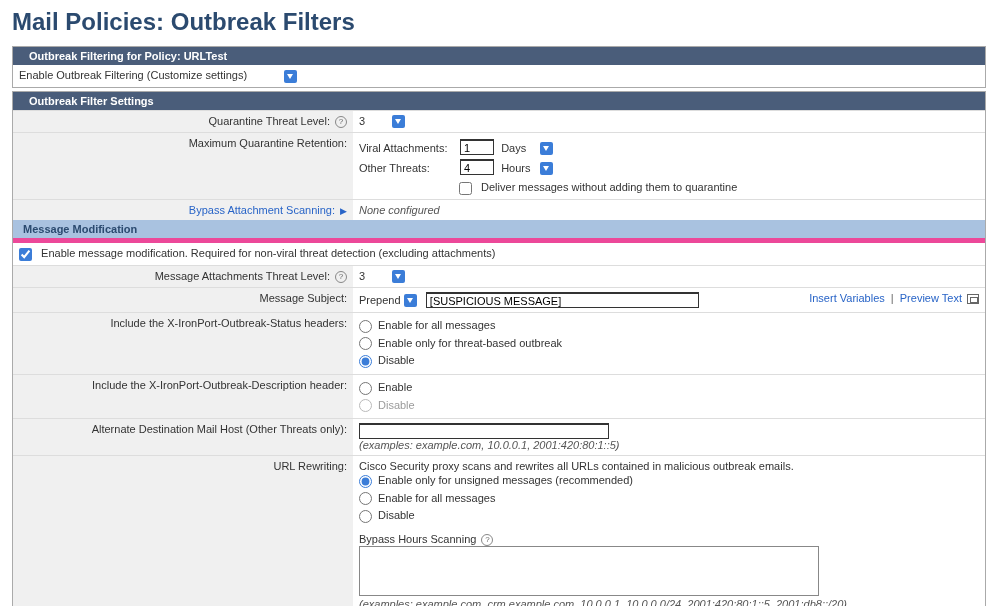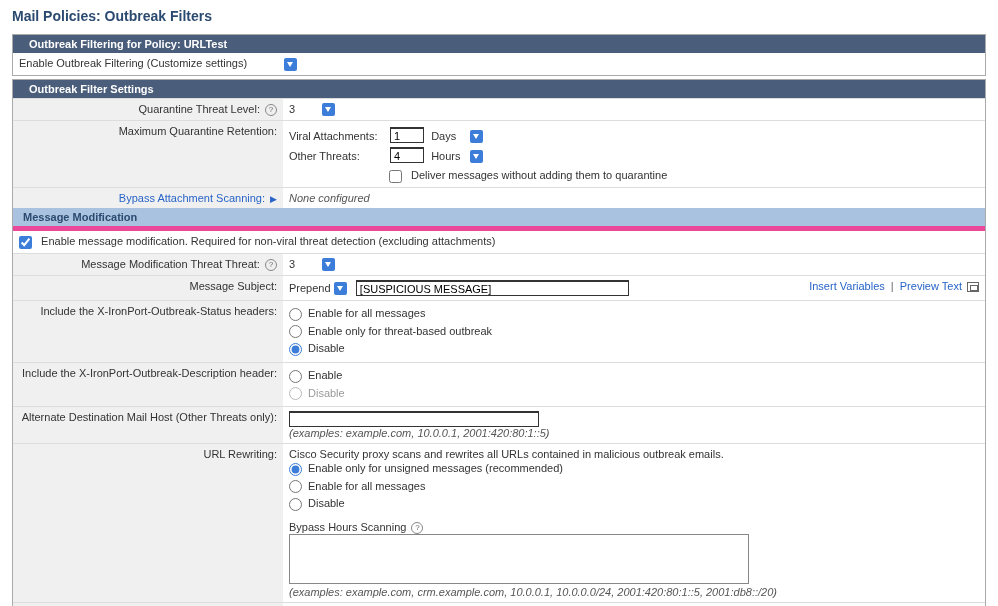--- a/index.html
+++ b/index.html
@@ -1,23 +1,23 @@
 <!DOCTYPE html>
 <html><head>
 <meta charset="utf-8">
 <style>
 * { box-sizing: border-box; margin: 0; padding: 0; }
 body { font-family: Arial, Helvetica, sans-serif; font-size: 11px; color: #333; background: #fff; padding: 8px 12px; width: 998px; }
-h1 { font-size: 14px; color: #2b4a6f; font-weight: bold; margin-bottom: 10px; }
+h1 { font-size: 24px; color: #2b4a6f; font-weight: bold; margin-bottom: 10px; }
 .section { border: 1px solid #aaa; margin-bottom: 3px; }
 .section-hdr { background: #4a5d7a; color: #fff; font-weight: bold; padding: 3px 16px; font-size: 11px; }
 .subhdr { background: #a9c2e0; color: #2b4a6f; font-weight: bold; padding: 3px 10px; font-size: 11px; }
 .row { display: flex; border-top: 1px solid #ddd; }
 .row:first-of-type { border-top: none; }
-.label-cell { width: 270px; background: #f0f0f0; text-align: right; padding: 4px 6px; font-size: 11px; }
+.label-cell { width: 340px; background: #f0f0f0; text-align: right; padding: 4px 6px; font-size: 11px; }
 .val-cell { flex: 1; background: #fff; padding: 4px 6px; font-size: 11px; }
 .single-row { background: #fff; padding: 4px 6px; font-size: 11px; }
 .dd-arrow { display: inline-block; width: 13px; height: 13px; background: #3b7dd8; border-radius: 2px; vertical-align: middle; position: relative; cursor: pointer; }
 .dd-arrow::after { content: ""; position: absolute; top: 4px; left: 3px; border-left: 3.5px solid transparent; border-right: 3.5px solid transparent; border-top: 5px solid #fff; }
 .help-icon { display: inline-block; width: 12px; height: 12px; border: 1px solid #888; border-radius: 50%; font-size: 8px; line-height: 10px; text-align: center; color: #666; vertical-align: middle; margin-left: 2px; }
 input[type="text"] { border: 1px solid #333; border-top: 2px solid #333; font-size: 11px; padding: 1px 3px; height: 16px; }
 input[type="radio"], input[type="checkbox"] { margin-right: 6px; vertical-align: middle; }
 .radio-opt { display: block; padding: 2px 0; }
 .radio-opt.sel input[type="radio"] { accent-color: #3b7dd8; }
 .italic { font-style: italic; color: #555; }
@@ -98,21 +98,21 @@
 
   <div class="subhdr">Message Modification</div>
 
   <div class="chk-row">
     <input type="checkbox" checked="" style="accent-color: rgb(59, 125, 216);">
     <span>Enable message modification. Required for non-viral threat detection (excluding attachments)</span>
   </div>
 
   <div class="row">
     <div class="label-cell">
-      <span>Message Modification Threat Threat:</span>
+      <span>Message Attachments Threat Level:</span>
       <span class="help-icon">?</span>
     </div>
     <div class="val-cell">
       <span class="sel-txt">3</span>
       <span class="dd-arrow"></span>
     </div>
   </div>
 
   <div class="row subject-row">
     <div class="label-cell">

